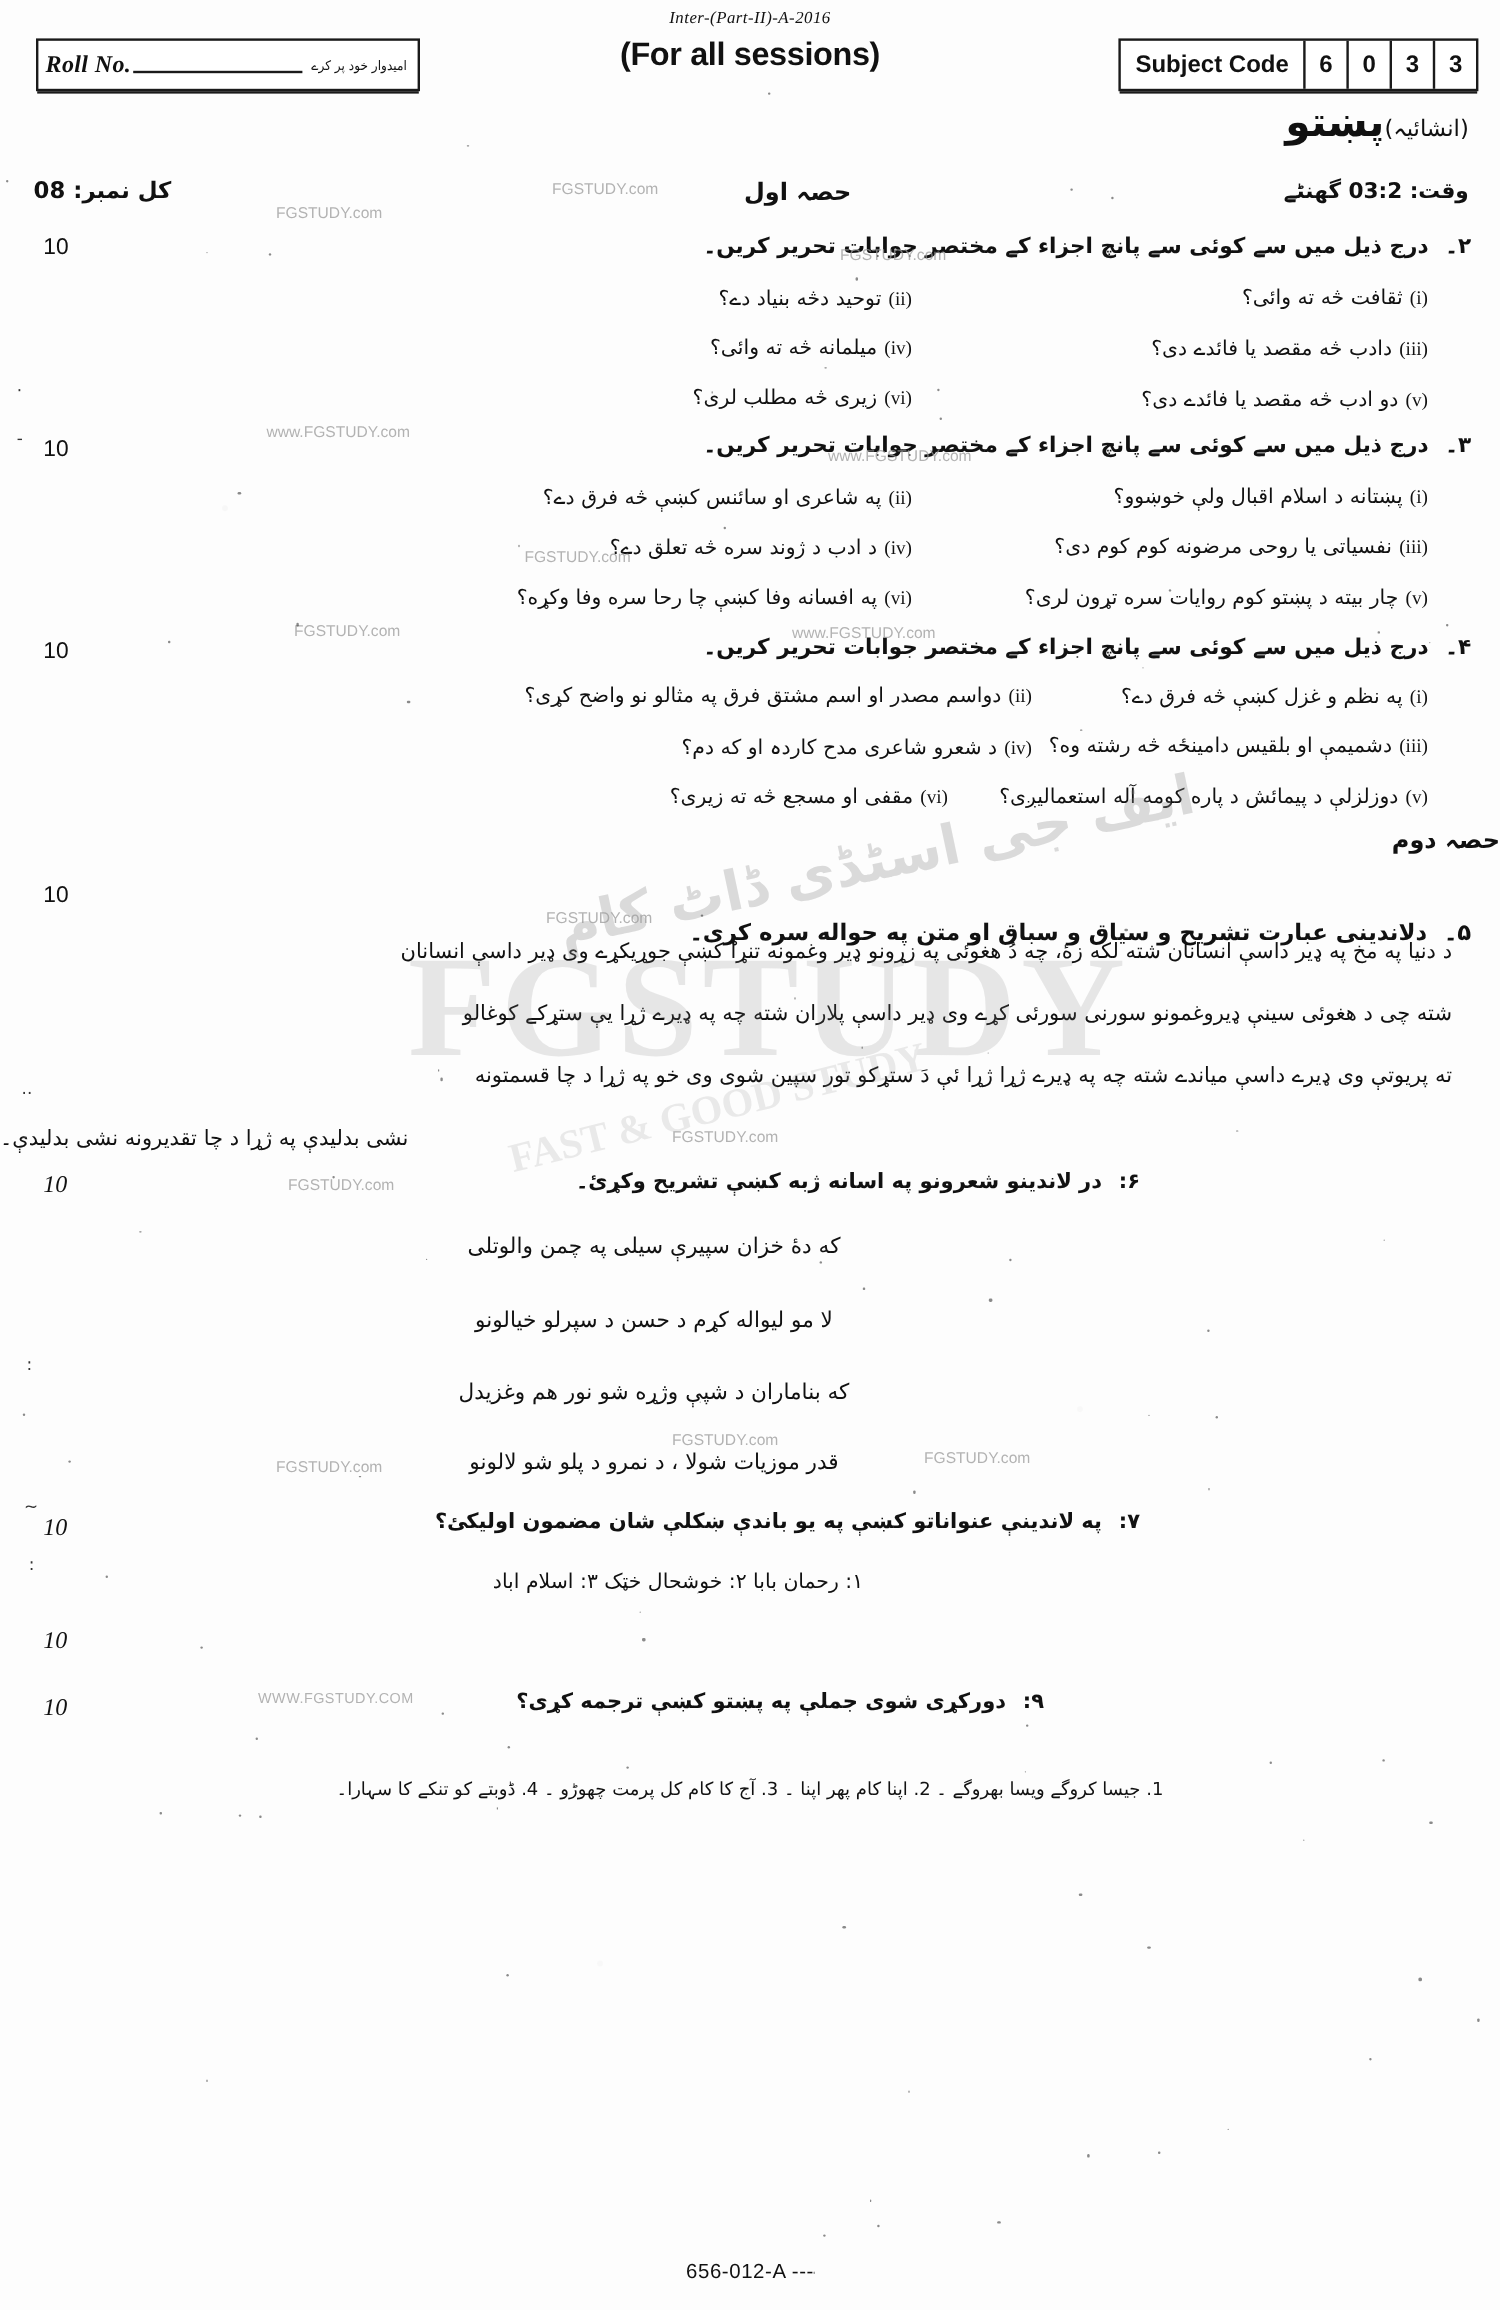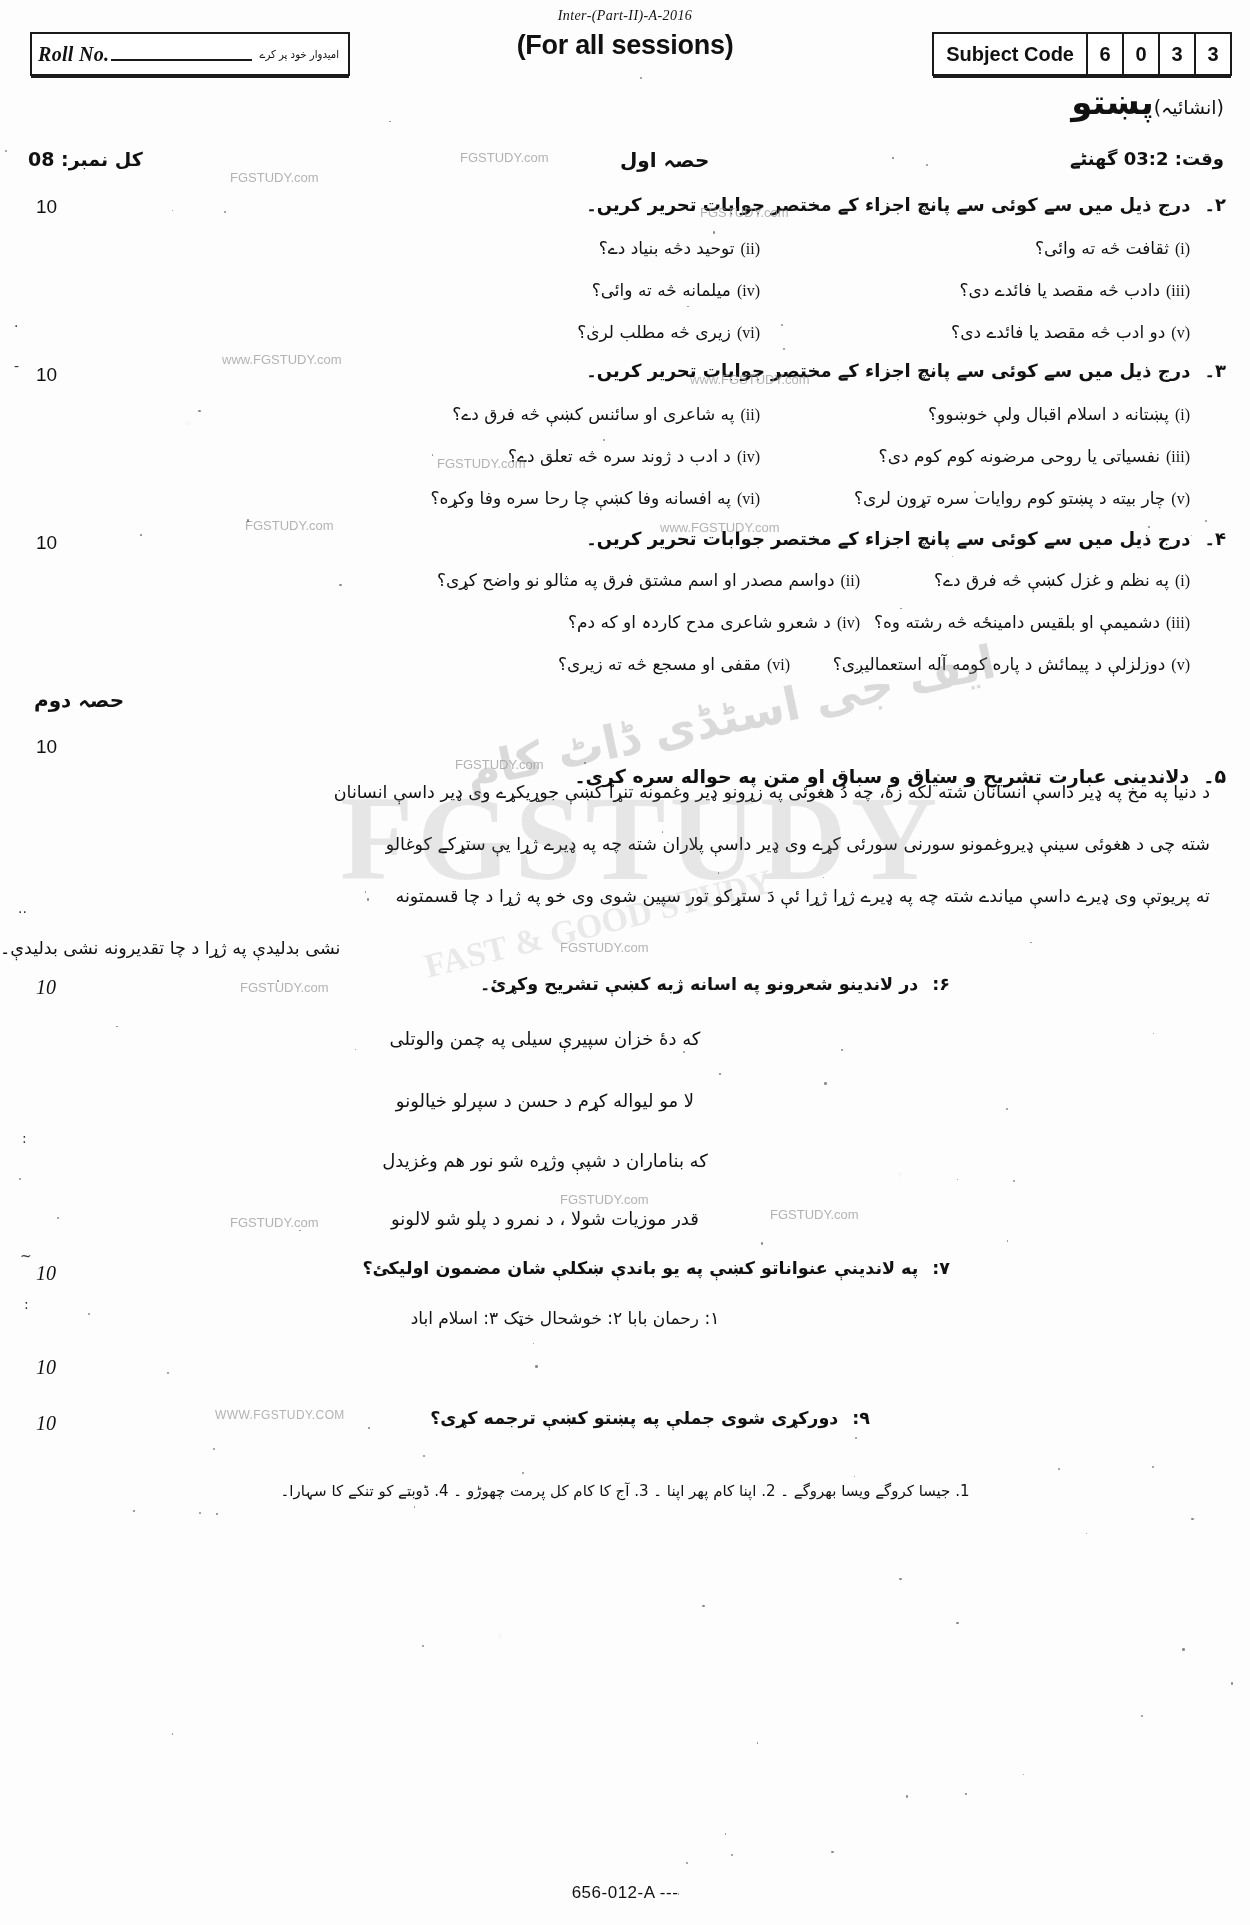--- a/index.html
+++ b/index.html
@@ -230,21 +230,21 @@
     position: absolute;
     right: 0; left: 0;
     text-align: center;
     direction: rtl;
     font-size: 18px;
     white-space: nowrap;
   }
   .part2 {
     position: absolute;
     left: 0; right: 0;
-    text-align: left;
+    text-align: right;
     direction: rtl;
     font-size: 20px;
     font-weight: 700;
     margin-left: 34px;
   }
 
   .center-line {
     position: absolute;
     left: 0; right: 0;
     text-align: center;

